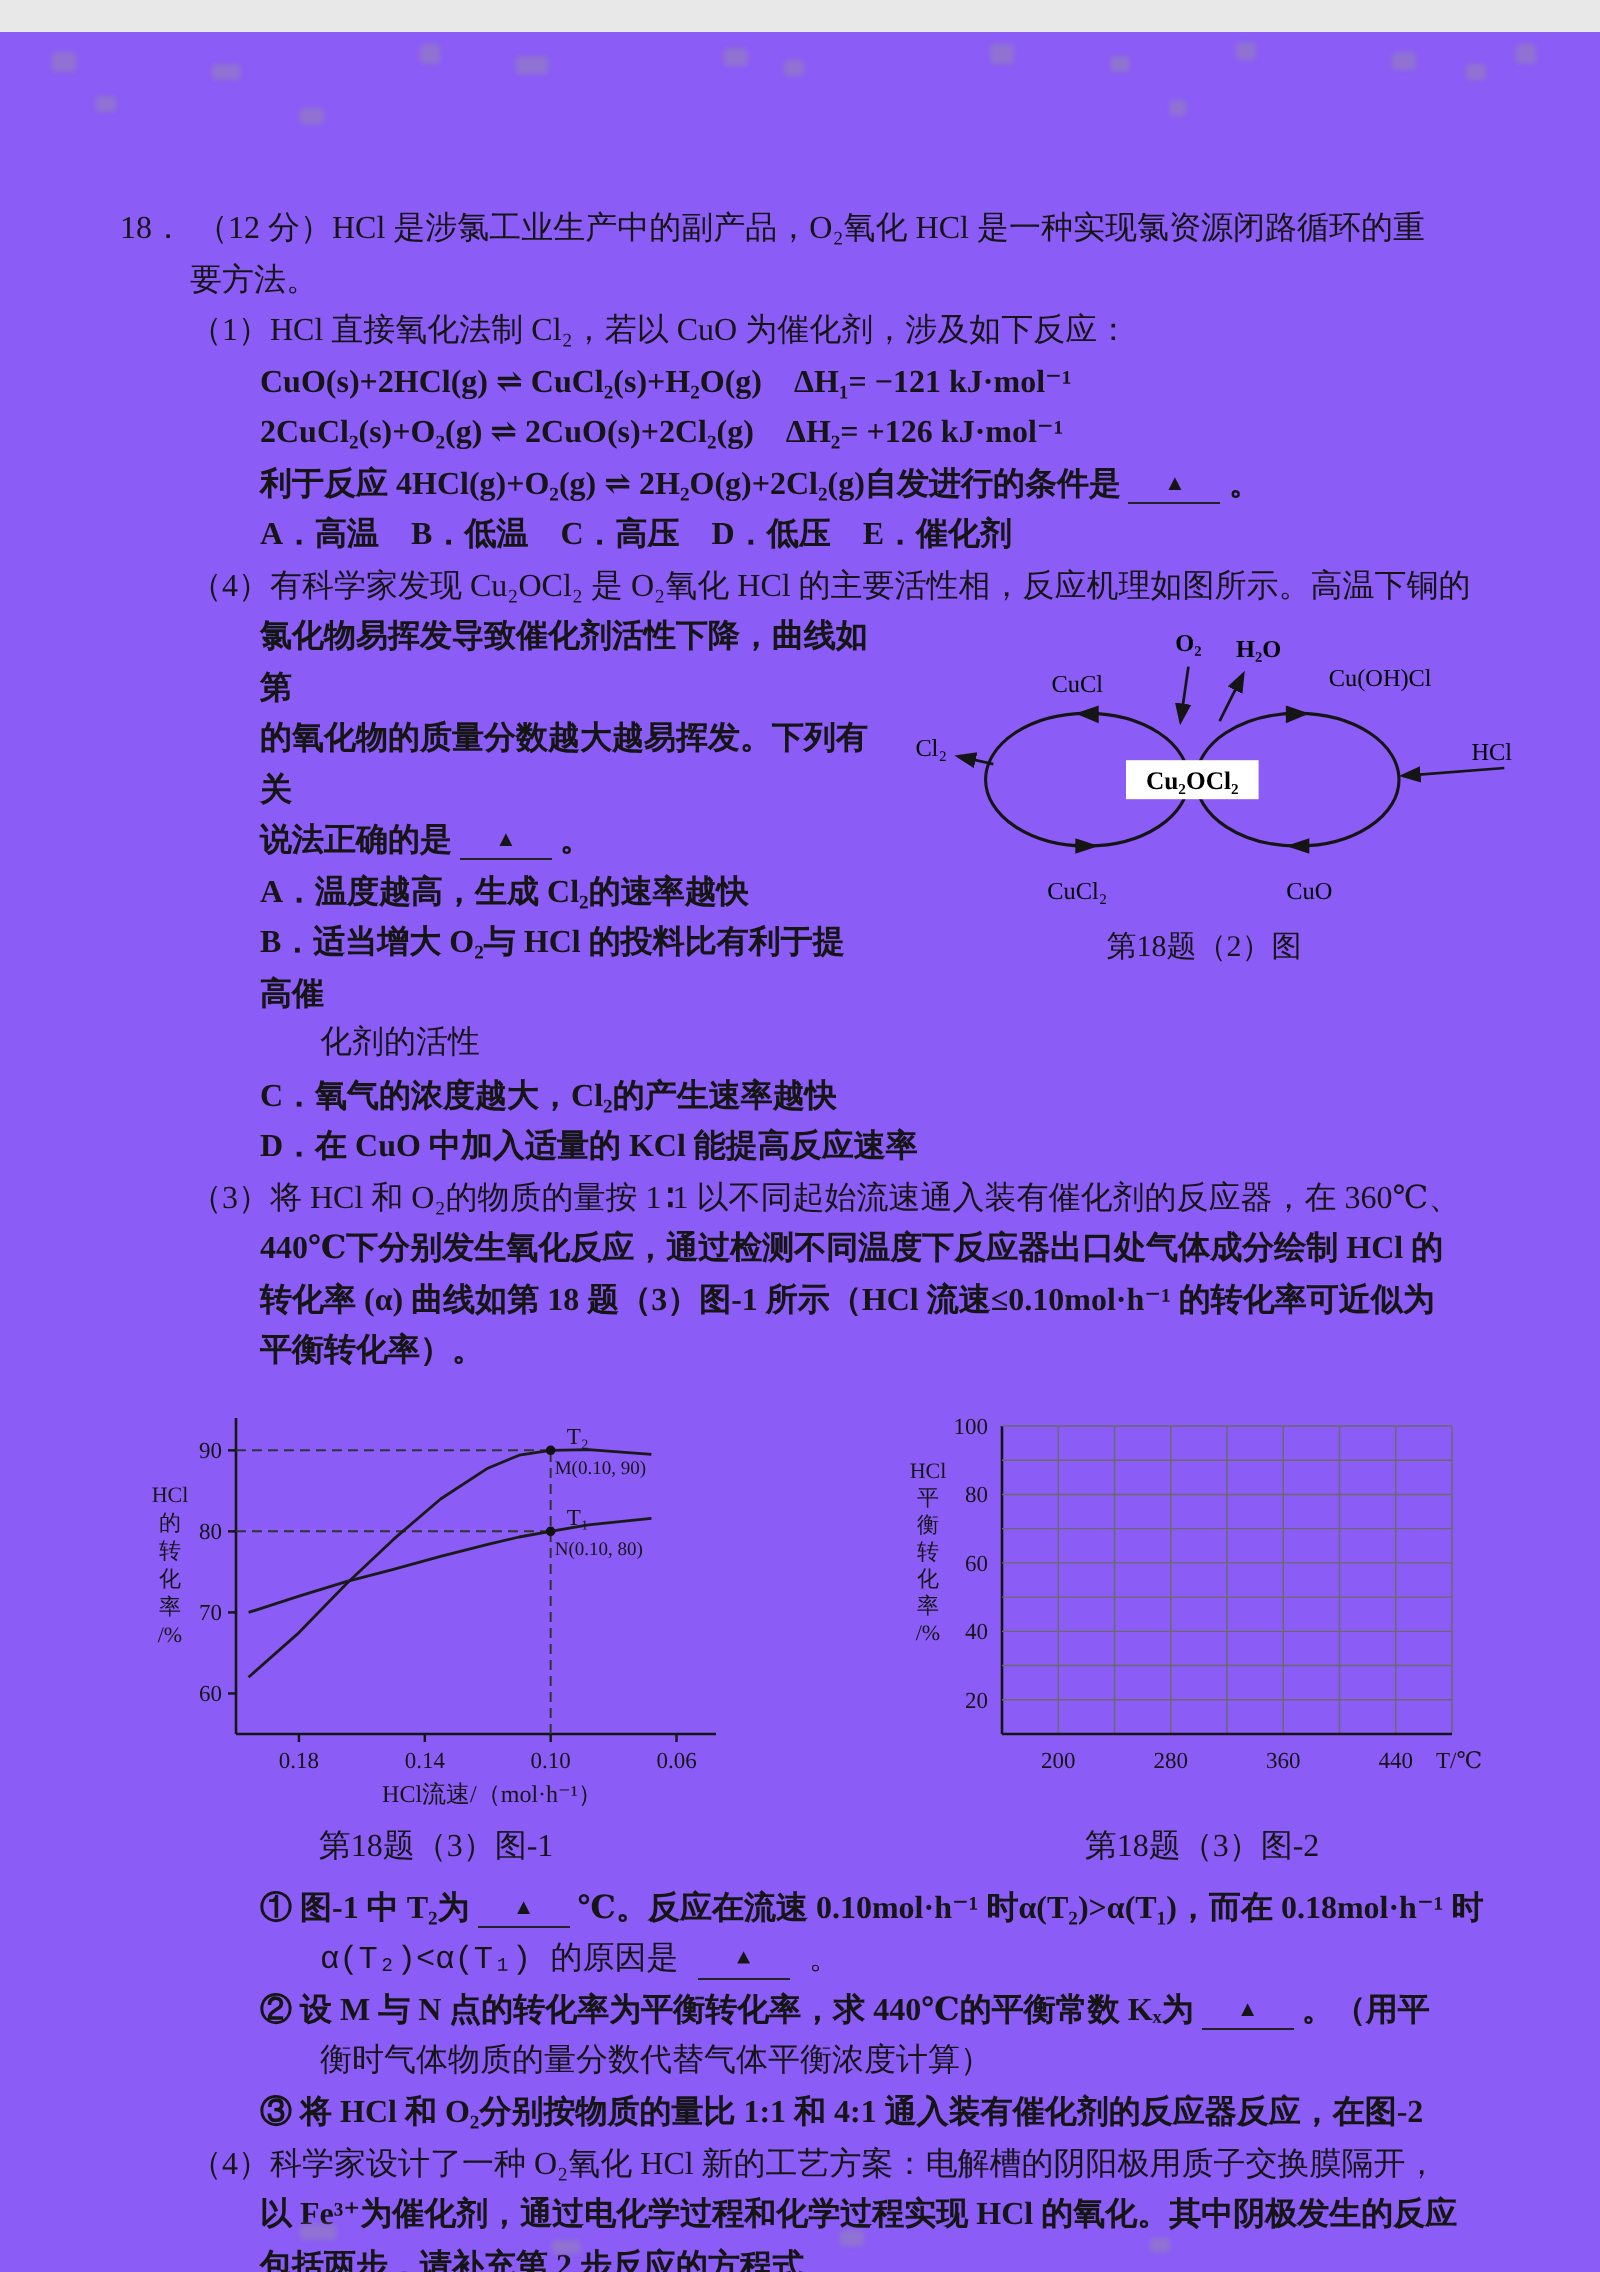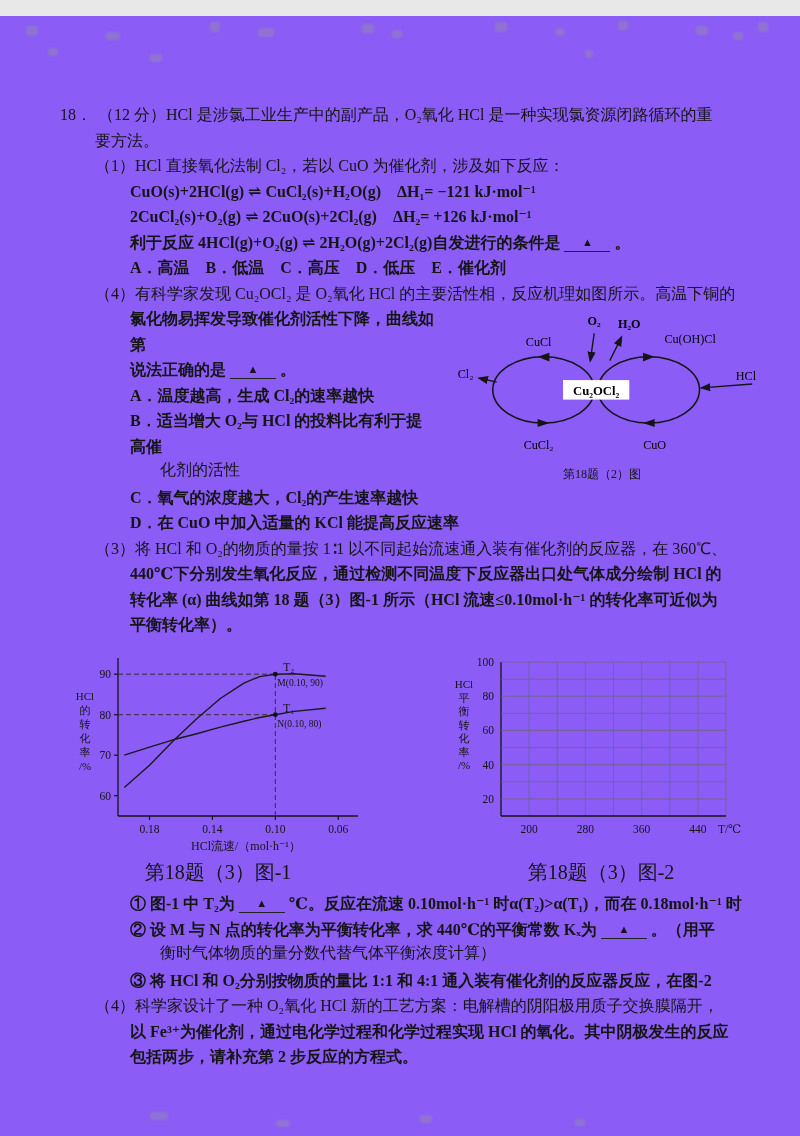--- a/index.html
+++ b/index.html
@@ -1,32 +1,32 @@
 <!DOCTYPE html>
 <html><head>
 <meta charset="utf-8">
 <style>
   html,body{margin:0;padding:0;background:#e8e8e8;}
   .page{position:relative;width:800px;height:1136px;margin:16px auto;background:#8b5cf6;overflow:hidden;
         font-family:"Liberation Serif","DejaVu Serif",serif;color:#151515;}
   .content{padding:86px 42px 0 60px;font-size:16px;line-height:25.5px;}
   .line{white-space:pre-wrap;}
-  .l1{padding-left:35px;font-family:Liberation Serif, serif;}
+  .l1{padding-left:35px;}
   .l2{padding-left:70px;font-weight:bold;}
   .l3{padding-left:100px;font-family:Liberation Mono, monospace;}
   .qnum{padding-right:6px;}
   .blank{display:inline-block;min-width:46px;text-align:center;border-bottom:1.3px solid #222;
          font-size:11px;line-height:1;padding-bottom:3px;vertical-align:2px;}
   .p2wrap{overflow:visible;}
   .fig2{float:right;width:312px;margin:2px 0 4px 10px;text-align:center;}
-  .fig-caption{font-size:12px;margin-top:2px;}
+  .fig-caption{font-size:15px;margin-top:2px;}
   .charts-row{display:flex;margin:10px 0 0 8px;}
   .chart-box{width:300px;}
   .chart-box.c2{margin-left:78px;width:310px;}
-  .caps-row{display:flex;margin:0 0 6px 8px;font-size:20px;}
+  .caps-row{display:flex;margin:0 0 6px 8px;font-size:16px;}
   .caps-row .cap{width:300px;text-align:center;}
   .caps-row .cap.c2{margin-left:78px;width:310px;}
   svg{display:block;}
   svg text{font-family:"Liberation Serif","DejaVu Serif",serif;}
   .art{position:absolute;background:#979797;opacity:.38;filter:blur(1.2px);border-radius:2px;}
 </style>
 </head>
 <body>
 
 <div class="page">
@@ -89,20 +89,21 @@
           <text x="224" y="34" font-size="12.5">Cu(OH)Cl</text>
           <text x="318" y="72" font-size="12.5" text-anchor="end">HCl</text>
           <rect x="120" y="72" width="68" height="20" fill="#ffffff"></rect>
           <text x="154" y="87" font-size="13" font-weight="bold" text-anchor="middle">Cu₂OCl₂</text>
           <text x="95" y="143" font-size="12.5" text-anchor="middle">CuCl₂</text>
           <text x="214" y="143" font-size="12.5" text-anchor="middle">CuO</text>
         </svg>
         <div class="fig-caption">第18题（2）图</div>
       </div>
       <div class="line l2">氯化物易挥发导致催化剂活性下降，曲线如第</div>
+      <div class="line l2">的氧化物的质量分数越大越易挥发。下列有关</div>
       <div class="line l2"><span>说法正确的是 </span><span class="blank">▲</span><span> 。</span></div>
       <div class="line l2">A．温度越高，生成 Cl₂的速率越快</div>
       <div class="line l2">B．适当增大 O₂与 HCl 的投料比有利于提高催</div>
       <div class="line l3">化剂的活性</div>
       <div class="line l2">C．氧气的浓度越大，Cl₂的产生速率越快</div>
       <div class="line l2">D．在 CuO 中加入适量的 KCl 能提高反应速率</div>
     </div>
 
     <div class="line l1">（3）将 HCl 和 O₂的物质的量按 1∶1 以不同起始流速通入装有催化剂的反应器，在 360℃、</div>
     <div class="line l2">440℃下分别发生氧化反应，通过检测不同温度下反应器出口处气体成分绘制 HCl 的</div>
@@ -190,20 +191,21 @@
             <text x="18" y="121" font-size="11" text-anchor="middle" fill="#151515">/%</text>
           </svg>
       </div>
     </div>
     <div class="caps-row">
       <div class="cap">第18题（3）图-1</div>
       <div class="cap c2">第18题（3）图-2</div>
     </div>
 
     <div class="line l2"><span>① 图-1 中 T₂为 </span><span class="blank">▲</span><span> ℃。反应在流速 0.10mol·h⁻¹ 时α(T₂)&gt;α(T₁)，而在 0.18mol·h⁻¹ 时</span></div>
+    <div class="line l3"><span>α(T₂)&lt;α(T₁) 的原因是 </span><span class="blank">▲</span><span> 。</span></div>
     <div class="line l2"><span>② 设 M 与 N 点的转化率为平衡转化率，求 440℃的平衡常数 Kₓ为 </span><span class="blank">▲</span><span> 。（用平</span></div>
     <div class="line l3">衡时气体物质的量分数代替气体平衡浓度计算）</div>
     <div class="line l2">③ 将 HCl 和 O₂分别按物质的量比 1:1 和 4:1 通入装有催化剂的反应器反应，在图-2</div>
 
     <div class="line l1">（4）科学家设计了一种 O₂氧化 HCl 新的工艺方案：电解槽的阴阳极用质子交换膜隔开，</div>
     <div class="line l2">以 Fe³⁺为催化剂，通过电化学过程和化学过程实现 HCl 的氧化。其中阴极发生的反应</div>
     <div class="line l2">包括两步，请补充第 2 步反应的方程式。</div>
 
   </div>
 </div>

